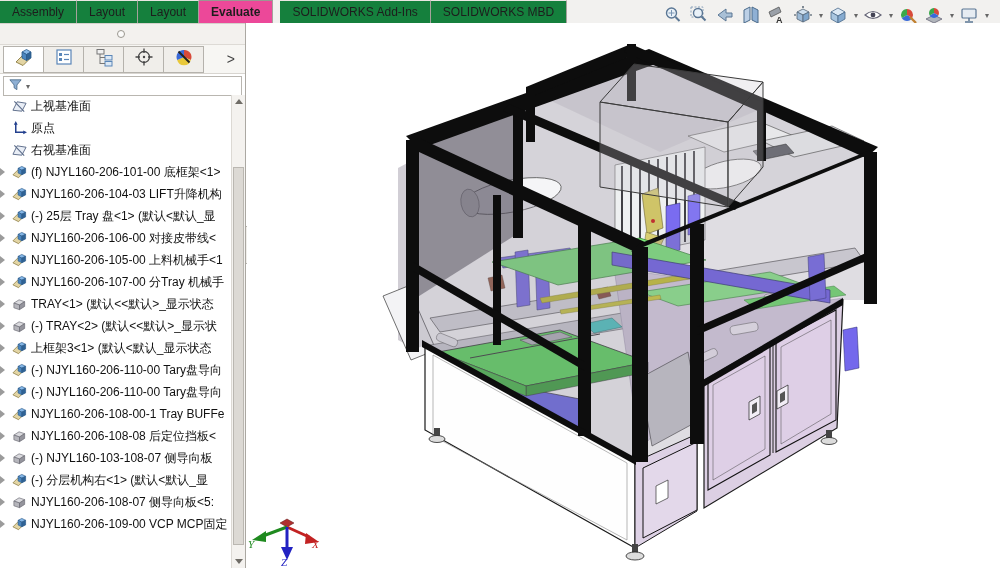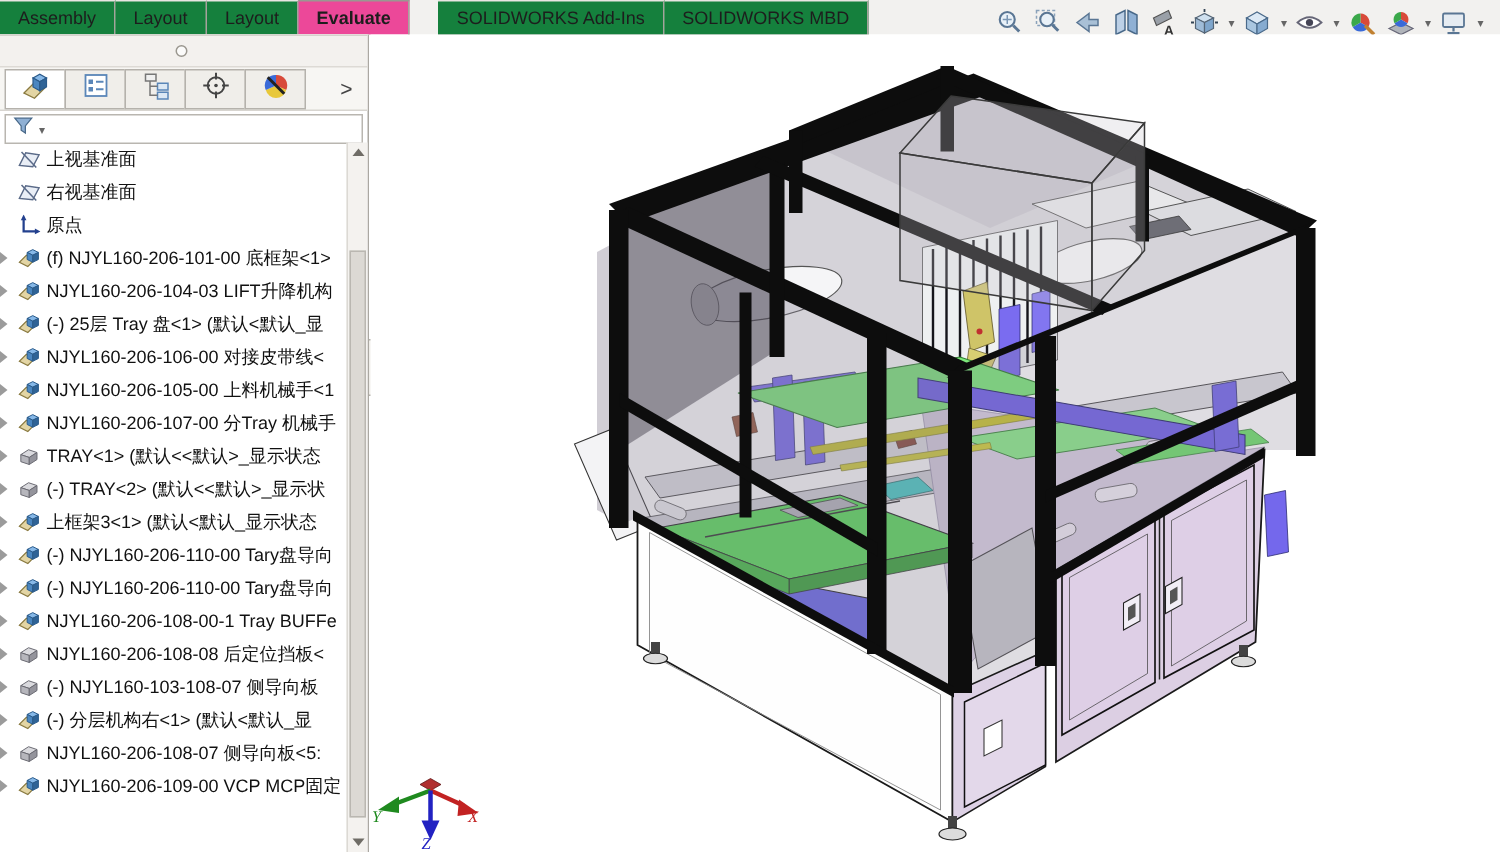--- a/index.html
+++ b/index.html
@@ -54,21 +54,21 @@
 </style>
 </head>
 <body>
 
 <div class="topbar">
   <div class="rtabs">
       <div class="rtab">Assembly</div>
       <div class="rtab">Layout</div>
       <div class="rtab">Layout</div>
       <div class="rtab active">Evaluate</div>
-      <div class="rtab" style="margin-left: 19px; text-align: center;">SOLIDWORKS Add-Ins</div>
+      <div class="rtab" style="margin-left: 7px; text-align: center;">SOLIDWORKS Add-Ins</div>
       <div class="rtab">SOLIDWORKS MBD</div>
     </div>
   <div class="hud">
       <span class="tool">
         <svg width="20" height="20" viewBox="0 0 20 20">
           <circle cx="8.5" cy="8" r="5" fill="#e9f1f8" stroke="#5a7694" stroke-width="1.4"></circle>
           <path d="M8.5,5 v6 M5.5,8 h6" stroke="#7a96b4" stroke-width="1" fill="none"></path>
           <line x1="12.5" y1="12" x2="16.5" y2="16" stroke="#5a7694" stroke-width="2"></line>
         </svg>
       </span>
@@ -211,36 +211,36 @@
             <polygon points="1,12 5.5,3 15,4.5 10.5,13" fill="#e9eef6" stroke="#5a6a88" stroke-width="1"></polygon>
             <line x1="2.5" y1="2.5" x2="13" y2="13.5" stroke="#5a6a88" stroke-width="1.1"></line>
           </svg>
         </span>
         <span class="tlabel">上视基准面</span>
       </div>
       <div class="trow">
         <span class="acell"></span>
         <span class="ticon">
           <svg width="15" height="15" viewBox="0 0 16 16">
-            <polygon points="1,12 5.5,3 15,4.5 10.5,13" fill="#e9eef6" stroke="#5a6a88" stroke-width="1"></polygon>
-            <line x1="2.5" y1="2.5" x2="13" y2="13.5" stroke="#5a6a88" stroke-width="1.1"></line>
-          </svg>
-        </span>
-        <span class="tlabel">右视基准面</span>
-      </div>
-      <div class="trow">
-        <span class="acell"></span>
-        <span class="ticon">
-          <svg width="15" height="15" viewBox="0 0 16 16">
             <path d="M4,2.5 V12 H13" fill="none" stroke="#23408e" stroke-width="1.6"></path>
             <polygon points="4,0 2,4 6,4" fill="#23408e"></polygon>
             <polygon points="16,12 12,10 12,14" fill="#23408e"></polygon>
           </svg>
         </span>
         <span class="tlabel">原点</span>
+      </div>
+      <div class="trow">
+        <span class="acell"></span>
+        <span class="ticon">
+          <svg width="15" height="15" viewBox="0 0 16 16">
+            <polygon points="1,12 5.5,3 15,4.5 10.5,13" fill="#e9eef6" stroke="#5a6a88" stroke-width="1"></polygon>
+            <line x1="2.5" y1="2.5" x2="13" y2="13.5" stroke="#5a6a88" stroke-width="1.1"></line>
+          </svg>
+        </span>
+        <span class="tlabel">右视基准面</span>
       </div>
       <div class="trow">
         <span class="acell">
           <span class="tri"></span>
         </span>
         <span class="ticon">
           <svg width="15" height="15" viewBox="0 0 16 16">
             <polygon points="1,10.5 6,5.5 12,8.5 7,13.5" fill="#e3d5a4" stroke="#8a7a40" stroke-width=".8"></polygon>
             <polygon points="6.5,3.5 10.5,1.5 14.5,3.5 10.5,5.5" fill="#86b8e8" stroke="#2a5a8a" stroke-width=".7"></polygon>
             <polygon points="6.5,3.5 10.5,5.5 10.5,10.5 6.5,8.5" fill="#4a86c0" stroke="#2a5a8a" stroke-width=".7"></polygon>

